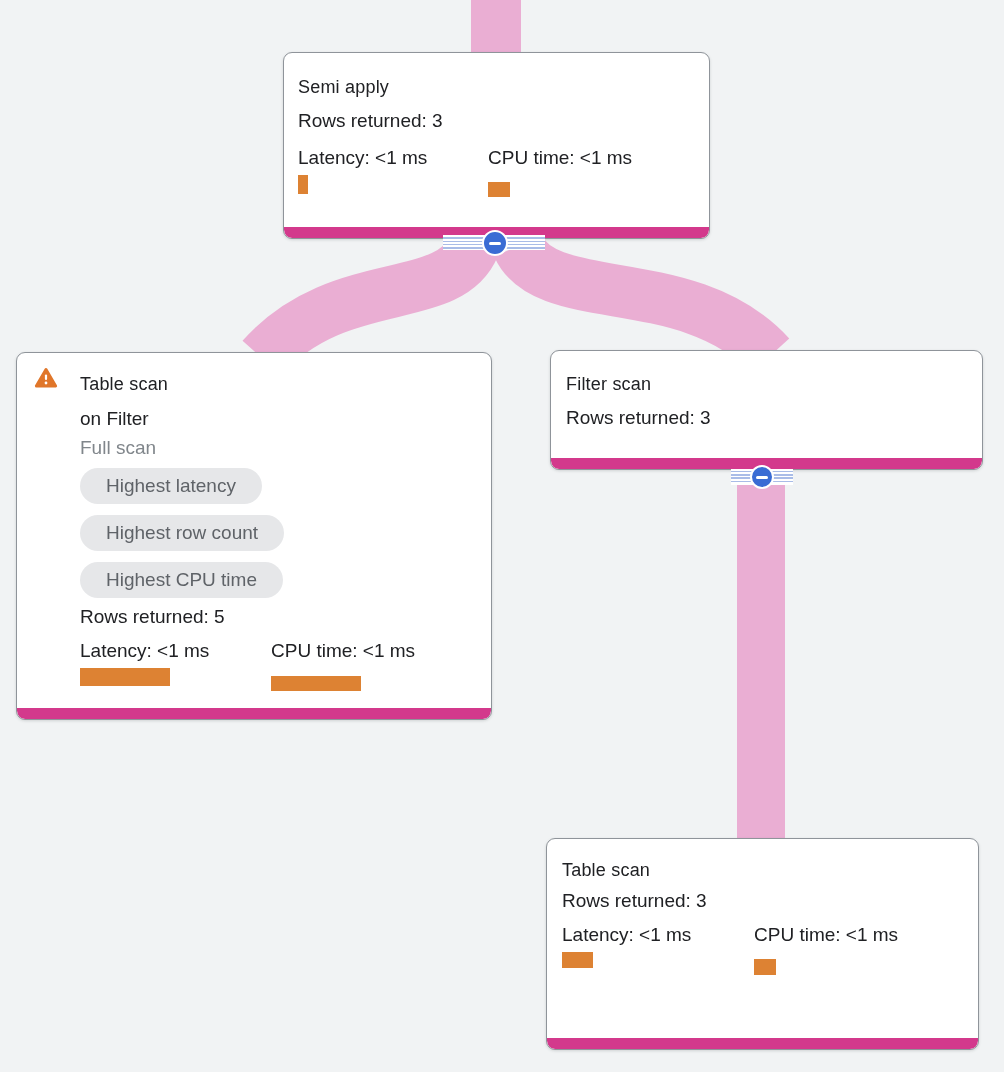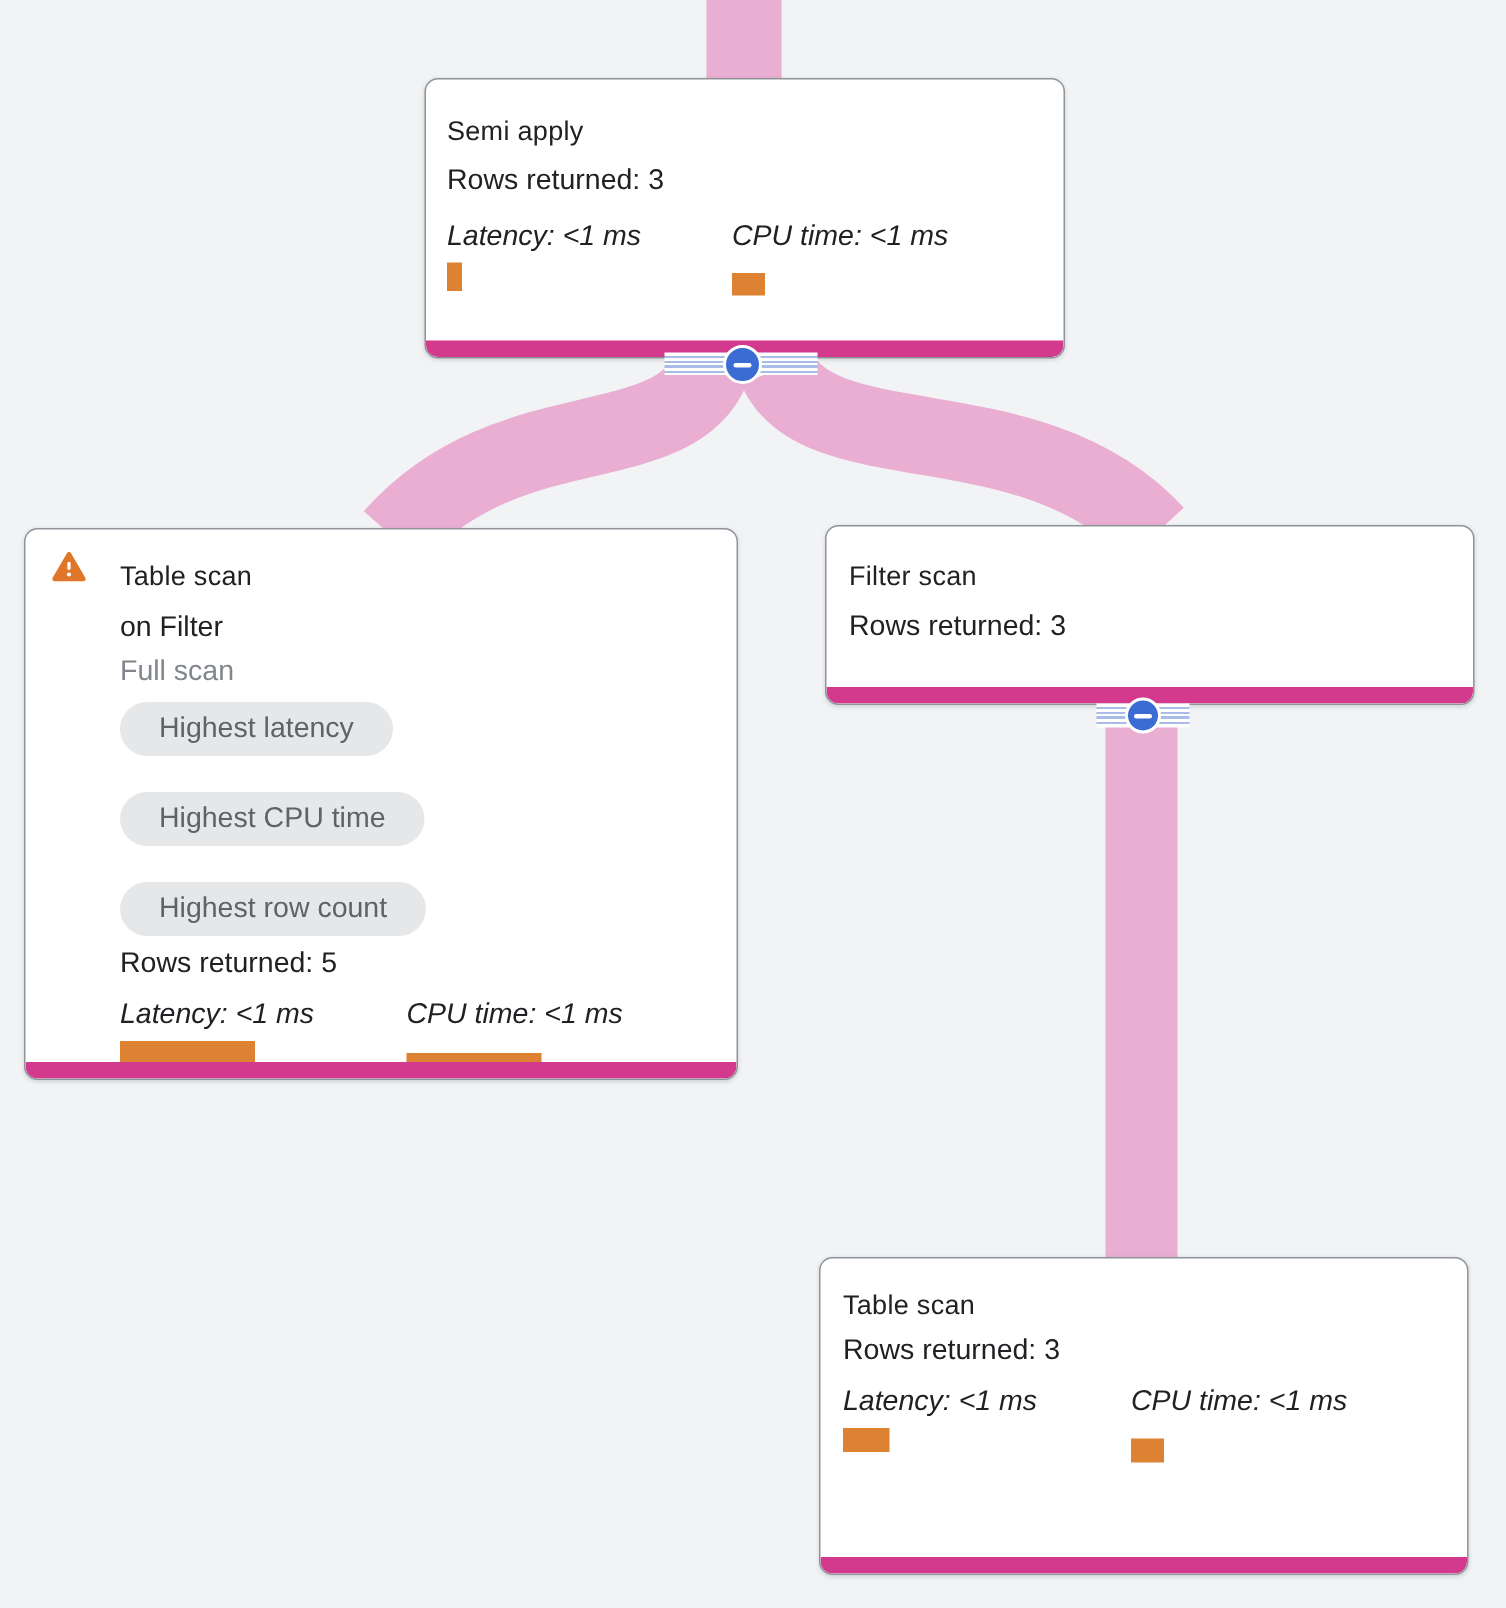--- a/index.html
+++ b/index.html
@@ -22,28 +22,28 @@
   .nodebar{
     position:absolute;left:0;right:0;bottom:0;height:11px;
     background:var(--node_bar_magenta,#D3398C);
     border-radius:0 0 8px 8px;
   }
   .card-body{position:relative;}
   .node-title{font-size:18px;line-height:29px;font-weight:500;letter-spacing:.2px;}
   .node-sub{font-size:19px;line-height:25px;margin-top:7px;}
   .node-muted{font-size:19px;line-height:25px;margin-top:4px;color:var(--text_secondary,#80868B);}
   .node-rows{font-size:19px;line-height:25px;}
-  .chips{display:flex;flex-direction:column;align-items:flex-start;gap:24px;margin-top:8px;}
+  .chips{display:flex;flex-direction:column;align-items:flex-start;gap:11px;margin-top:8px;}
   .chip{
     background:var(--chip_bg,#E6E7E9);color:var(--chip_text,#5F6368);
     font-size:19px;line-height:36px;height:36px;padding:0 26px;
     border-radius:18px;white-space:nowrap;
   }
   .metrics{display:flex;align-items:flex-start;}
-  .metric{display:flex;flex-direction:column;align-items:flex-start;font-style:italic;}
+  .metric{display:flex;flex-direction:column;align-items:flex-start;}
   .metric-label{font-size:19px;line-height:24px;}
   .metric-bar{background:var(--metric_orange,#DD8233);}
 
   .stripeband{
     position:absolute;z-index:2;
     background:linear-gradient(to bottom,
       #fff 0 2px, var(--stripe_blue,#A9BCE7) 2px 3.5px,
       #fff 3.5px 5.5px, var(--stripe_blue,#A9BCE7) 5.5px 7px,
       #fff 7px 8.5px, var(--stripe_blue,#A9BCE7) 8.5px 10px,
       #fff 10px 12px, var(--stripe_blue,#A9BCE7) 12px 13.5px,
@@ -128,22 +128,22 @@
       <path d="M12 2.5 L21.6 19 H2.4 Z" style="fill:var(--warning_orange,#E0762A);stroke:var(--warning_orange,#E0762A)" stroke-width="3" stroke-linejoin="round"></path>
       <rect x="10.9" y="7.5" width="2.2" height="5.5" rx="1.1" fill="#fff"></rect>
       <circle cx="12" cy="16" r="1.4" fill="#fff"></circle>
     </svg>
     <div class="card-body">
       <div class="node-title">Table scan</div>
       <div class="node-sub">on Filter</div>
       <div class="node-muted">Full scan</div>
       <div class="chips">
         <span class="chip">Highest latency</span>
+        <span class="chip">Highest row count</span>
         <span class="chip">Highest CPU time</span>
-        <span class="chip">Highest row count</span>
       </div>
       <div class="node-rows">Rows returned: 5</div>
       <div class="metrics">
         <div class="metric metric-1">
           <div class="metric-label">Latency: &lt;1 ms</div>
           <div class="metric-bar" style="width: 90px; height: 18px; margin-top: 5px;"></div>
         </div>
         <div class="metric">
           <div class="metric-label">CPU time: &lt;1 ms</div>
           <div class="metric-bar" style="width: 90px; height: 15px; margin-top: 13px;"></div>

